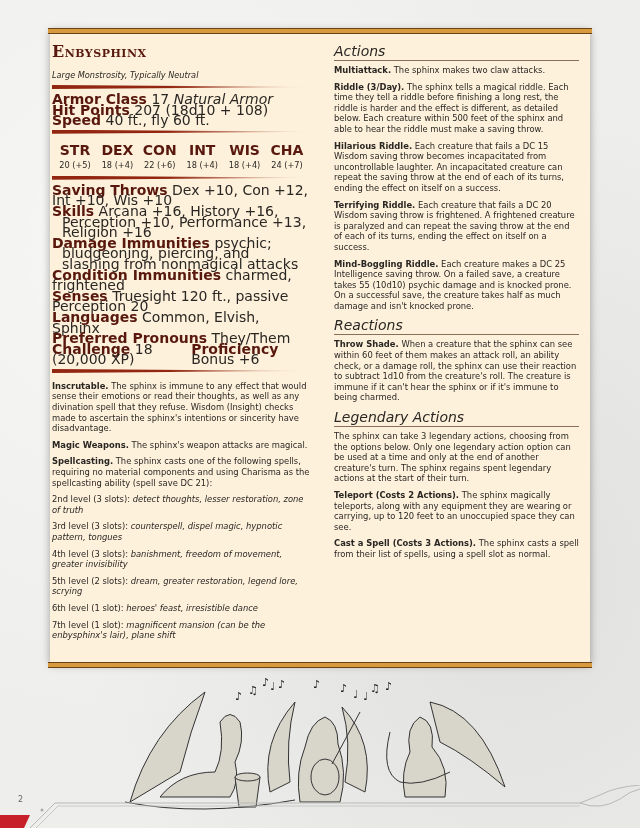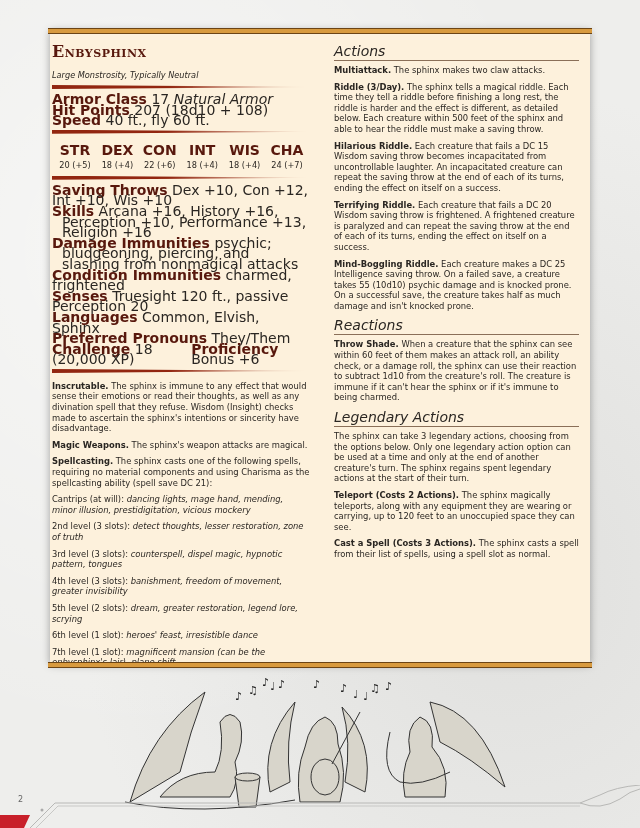--- a/index.html
+++ b/index.html
@@ -122,21 +122,20 @@
     <div class="line two">
       <span><b>Challenge</b> <span>18 (20,000 XP)</span></span>
       <span><b>Proficiency</b> <span>Bonus +6</span></span>
     </div>
     <div class="rule" style="margin-bottom:8px"></div>
 
     <p class="para"><span class="t">Inscrutable.</span> <span>The sphinx is immune to any effect that would sense their emotions or read their thoughts, as well as any divination spell that they refuse. Wisdom (Insight) checks made to ascertain the sphinx's intentions or sincerity have disadvantage.</span></p>
     <p class="para"><span class="t">Magic Weapons.</span> <span>The sphinx's weapon attacks are magical.</span></p>
     <p class="para"><span class="t">Spellcasting.</span> <span>The sphinx casts one of the following spells, requiring no material components and using Charisma as the spellcasting ability (spell save DC 21):</span></p>
 
-    <p class="para"><span>Cantrips (at will):</span> <i>dancing lights, mage hand, mending, minor illusion, prestidigitation, vicious mockery</i></p>
     <p class="para"><span>2nd level (3 slots):</span> <i>detect thoughts, lesser restoration, zone of truth</i></p>
     <p class="para"><span>3rd level (3 slots):</span> <i>counterspell, dispel magic, hypnotic pattern, tongues</i></p>
     <p class="para"><span>4th level (3 slots):</span> <i>banishment, freedom of movement, greater invisibility</i></p>
     <p class="para"><span>5th level (2 slots):</span> <i>dream, greater restoration, legend lore, scrying</i></p>
     <p class="para"><span>6th level (1 slot):</span> <i>heroes' feast, irresistible dance</i></p>
     <p class="para"><span>7th level (1 slot):</span> <i>magnificent mansion (can be the enbysphinx's lair), plane shift</i></p>
   </div>
 
   <div class="col col-right">
     <h2 class="sec">Actions</h2>

